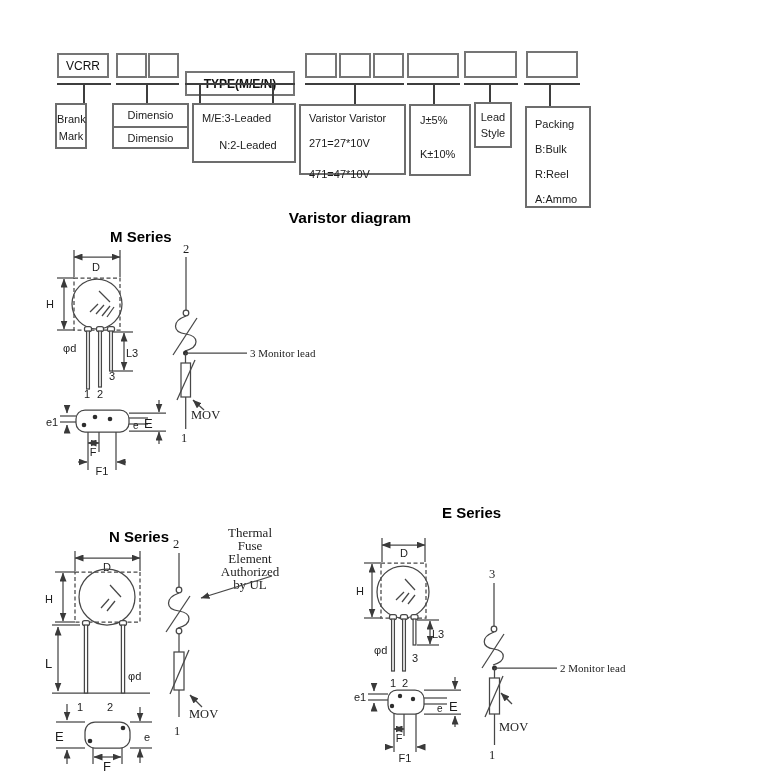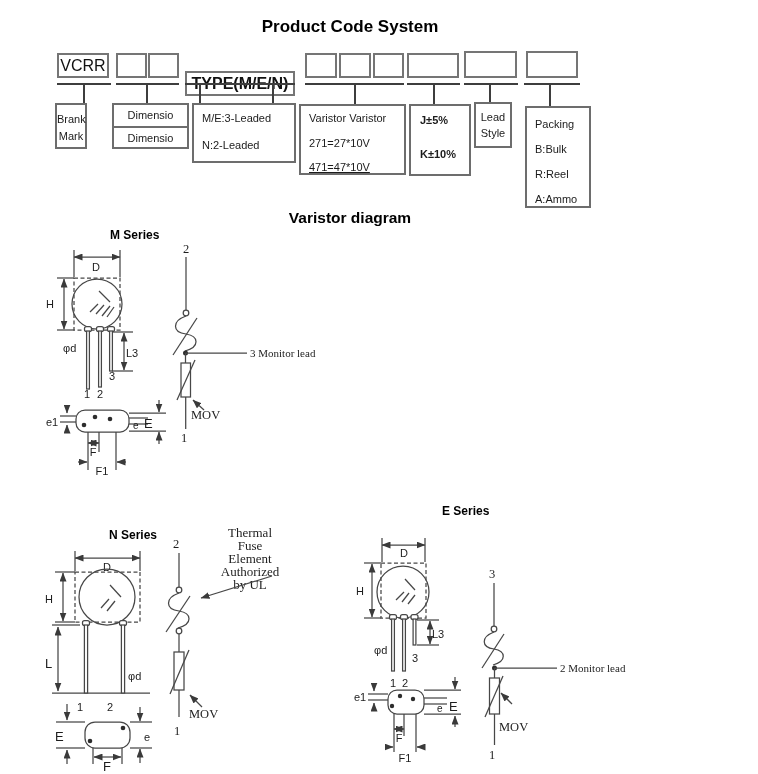--- a/index.html
+++ b/index.html
@@ -1,46 +1,45 @@
 <!DOCTYPE html>
 <html><head>
 <meta charset="utf-8">
 <style>
   html,body{margin:0;padding:0;background:#fff;}
   #page{position:relative;width:758px;height:774px;background:#ffffff;overflow:hidden;
         font-family:"Liberation Sans",sans-serif;color:#1d1d1d;}
   .title{position:absolute;left:0;width:700px;text-align:center;font-weight:bold;color:#000;}
   .codebox{position:absolute;box-sizing:border-box;border:2px solid #757575;background:#fff;
            display:flex;align-items:center;justify-content:center;
-           font-size:16px;color:#111;}
+           font-size:12px;color:#111;}
   .descbox{position:absolute;box-sizing:border-box;border:2px solid #6d6d6d;background:#fff;
            font-size:11px;color:#1b1b1b;line-height:14px;}
   .hl{position:absolute;height:2px;background:#3e3e3e;}
   .vl{position:absolute;width:1.5px;background:#3e3e3e;}
-  .sertitle{position:absolute;font-weight:bold;font-size:12px;color:#000;padding-left:27px;}
+  .sertitle{position:absolute;font-weight:bold;font-size:15px;color:#000;padding-left:27px;}
   .ctr{text-align:center;}
   svg{position:absolute;overflow:visible;}
   svg line,svg path,svg rect,svg circle{stroke:#474747;fill:none;stroke-width:1.25;}
   svg .dash{stroke-dasharray:4 2.5;}
   svg .fillw{fill:#fff;}
   svg .dot{fill:#2d2d2d;stroke:none;}
   svg text{stroke:none;fill:#1d1d1d;}
   .dm{font-family:"Liberation Sans",sans-serif;font-size:11px;}
   .dmS{font-family:"Liberation Sans",sans-serif;font-size:10px;}
   .dmB{font-family:"Liberation Sans",sans-serif;font-size:13px;}
   .sf{font-family:"Liberation Serif",serif;font-size:12.5px;}
   .sfS{font-family:"Liberation Serif",serif;font-size:11px;}
   .sfN{font-family:"Liberation Serif",serif;font-size:13px;}
 </style>
 </head>
 <body>
 
 <div id="page">
 
-  <div class="title" style="top:17px;font-size:17px;">Product Code System</div>
 
   <div class="codebox" style="left:57px;top:53px;width:52px;height:25px;">VCRR</div>
   <div class="codebox" style="left:116px;top:53px;width:31px;height:25px;"></div>
   <div class="codebox" style="left:148px;top:53px;width:31px;height:25px;"></div>
   <div class="codebox" style="left:185px;top:71px;width:110px;height:25px;font-weight:bold;">TYPE(M/E/N)</div>
   <div class="codebox" style="left:305px;top:53px;width:32px;height:25px;"></div>
   <div class="codebox" style="left:339px;top:53px;width:32px;height:25px;"></div>
   <div class="codebox" style="left:373px;top:53px;width:31px;height:25px;"></div>
   <div class="codebox" style="left:407px;top:53px;width:52px;height:25px;"></div>
   <div class="codebox" style="left:464px;top:51px;width:53px;height:27px;"></div>
@@ -66,28 +65,28 @@
   <div class="descbox ctr" style="left:55px;top:103px;width:32px;height:46px;padding-top:6px;line-height:17px;">
     <div>Brank</div>
     <div>Mark</div>
   </div>
   <div class="descbox" style="left:112px;top:103px;width:77px;height:46px;">
     <div class="ctr" style="height:21px;line-height:21px;border-bottom:2px solid #6d6d6d;">Dimensio</div>
     <div class="ctr" style="height:21px;line-height:21px;">Dimensio</div>
   </div>
   <div class="descbox" style="left:192px;top:103px;width:104px;height:60px;padding:6px 0 0 8px;">
     <div>M/E:3-Leaded</div>
-    <div style="margin-top:13px;">N:2-Leaded</div>
+    <div style="margin-top:13px;text-align:center;">N:2-Leaded</div>
   </div>
   <div class="descbox" style="left:299px;top:104px;width:107px;height:71px;padding:5px 0 0 8px;">
     <div>Varistor Varistor</div>
     <div style="margin-top:11px;">271=27*10V</div>
-    <div style="margin-top:10px;text-decoration:underline;">471=47*10V</div>
-  </div>
-  <div class="descbox" style="left:409px;top:104px;width:62px;height:72px;padding:7px 0 4px 9px;font-weight:bold;">
+    <div style="margin-top:17px;">471=47*10V</div>
+  </div>
+  <div class="descbox" style="left:409px;top:104px;width:62px;height:72px;padding:7px 0 4px 9px;">
     <div>J±5%</div>
     <div style="margin-top:20px;">K±10%</div>
   </div>
   <div class="descbox ctr" style="left:474px;top:102px;width:38px;height:46px;padding-top:5px;line-height:16px;">
     <div>Lead</div>
     <div>Style</div>
   </div>
   <div class="descbox" style="left:525px;top:106px;width:66px;height:102px;padding:4px 0 0 8px;line-height:25px;">
     <div>Packing</div>
     <div>B:Bulk</div>

